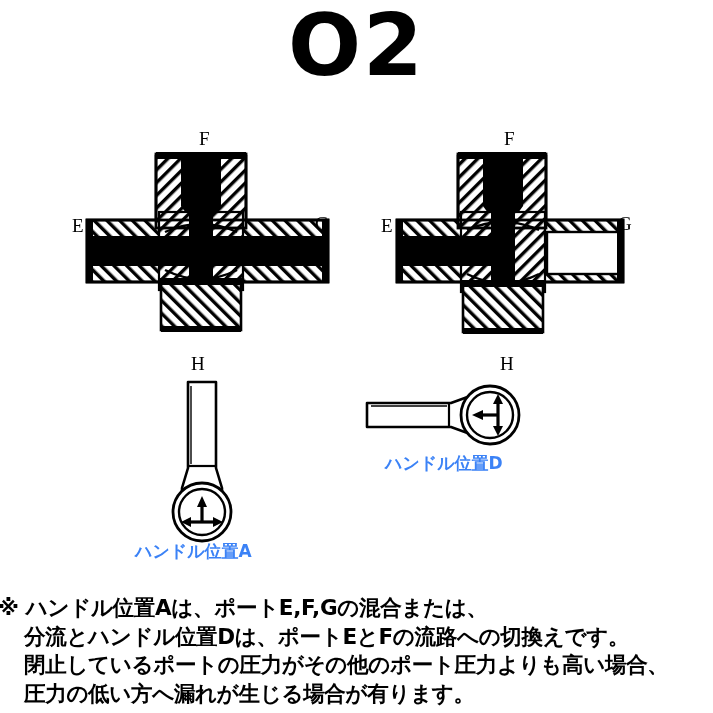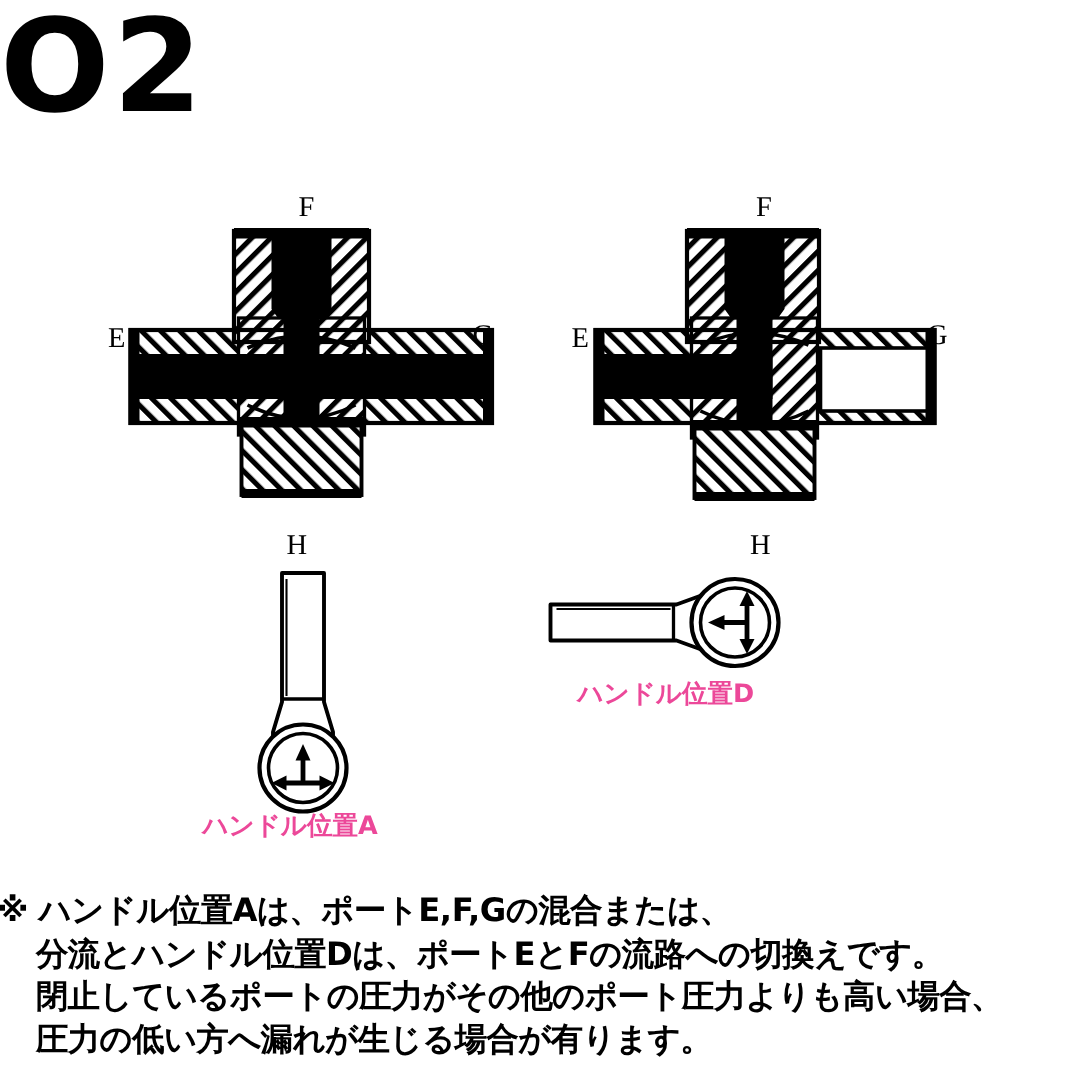--- a/index.html
+++ b/index.html
@@ -9,21 +9,21 @@
     font-family:"Liberation Sans","DejaVu Sans",sans-serif;
     color:#000000;
     overflow:hidden;
     position:relative;
   }
   .page{position:relative;width:713px;height:713px;}
 
   
   .title{
     position:absolute;left:0;top:2px;width:713px;
-    text-align:left;
+    text-align:center;
     font-size:86px;line-height:86px;
     font-weight:bold;
     font-family:"DejaVu Sans",sans-serif;
     letter-spacing:2px;
   }
 
   
   .valve{position:absolute;}
   .valve svg{display:block;}
 
@@ -41,21 +41,21 @@
     white-space:nowrap;
   }
 
   
   .cap{
     position:absolute;
     font-family:"DejaVu Sans",sans-serif;
     font-size:17px;line-height:17px;
     font-weight:bold;
     white-space:nowrap;
-    color:#ec4899;
+    color:#3b82f6;
   }
 
   
   .note{
     position:absolute;
     left:-2px;top:594px;width:716px;
     font-family:"DejaVu Sans",sans-serif;
     font-weight:bold;
     font-size:21.5px;
     line-height:28.5px;

